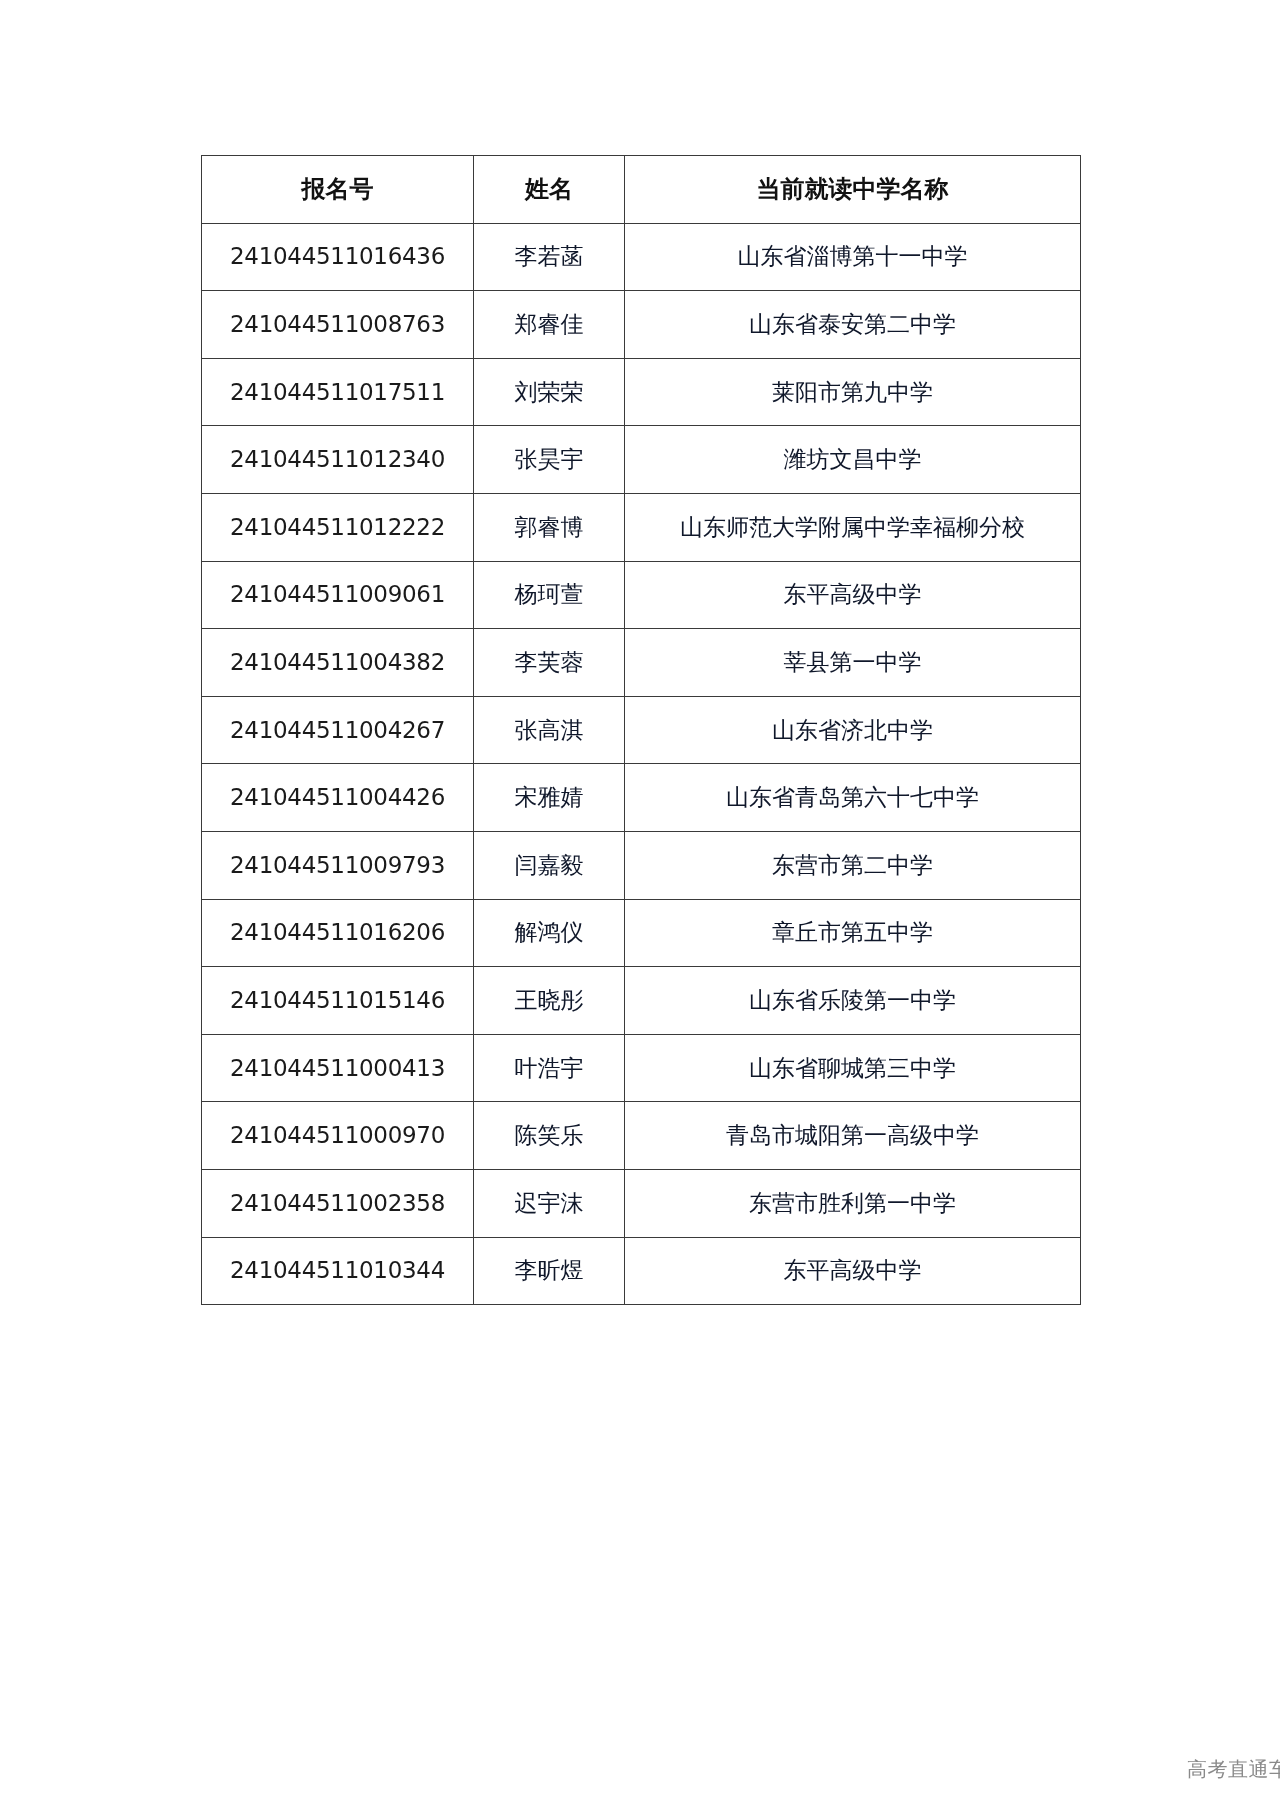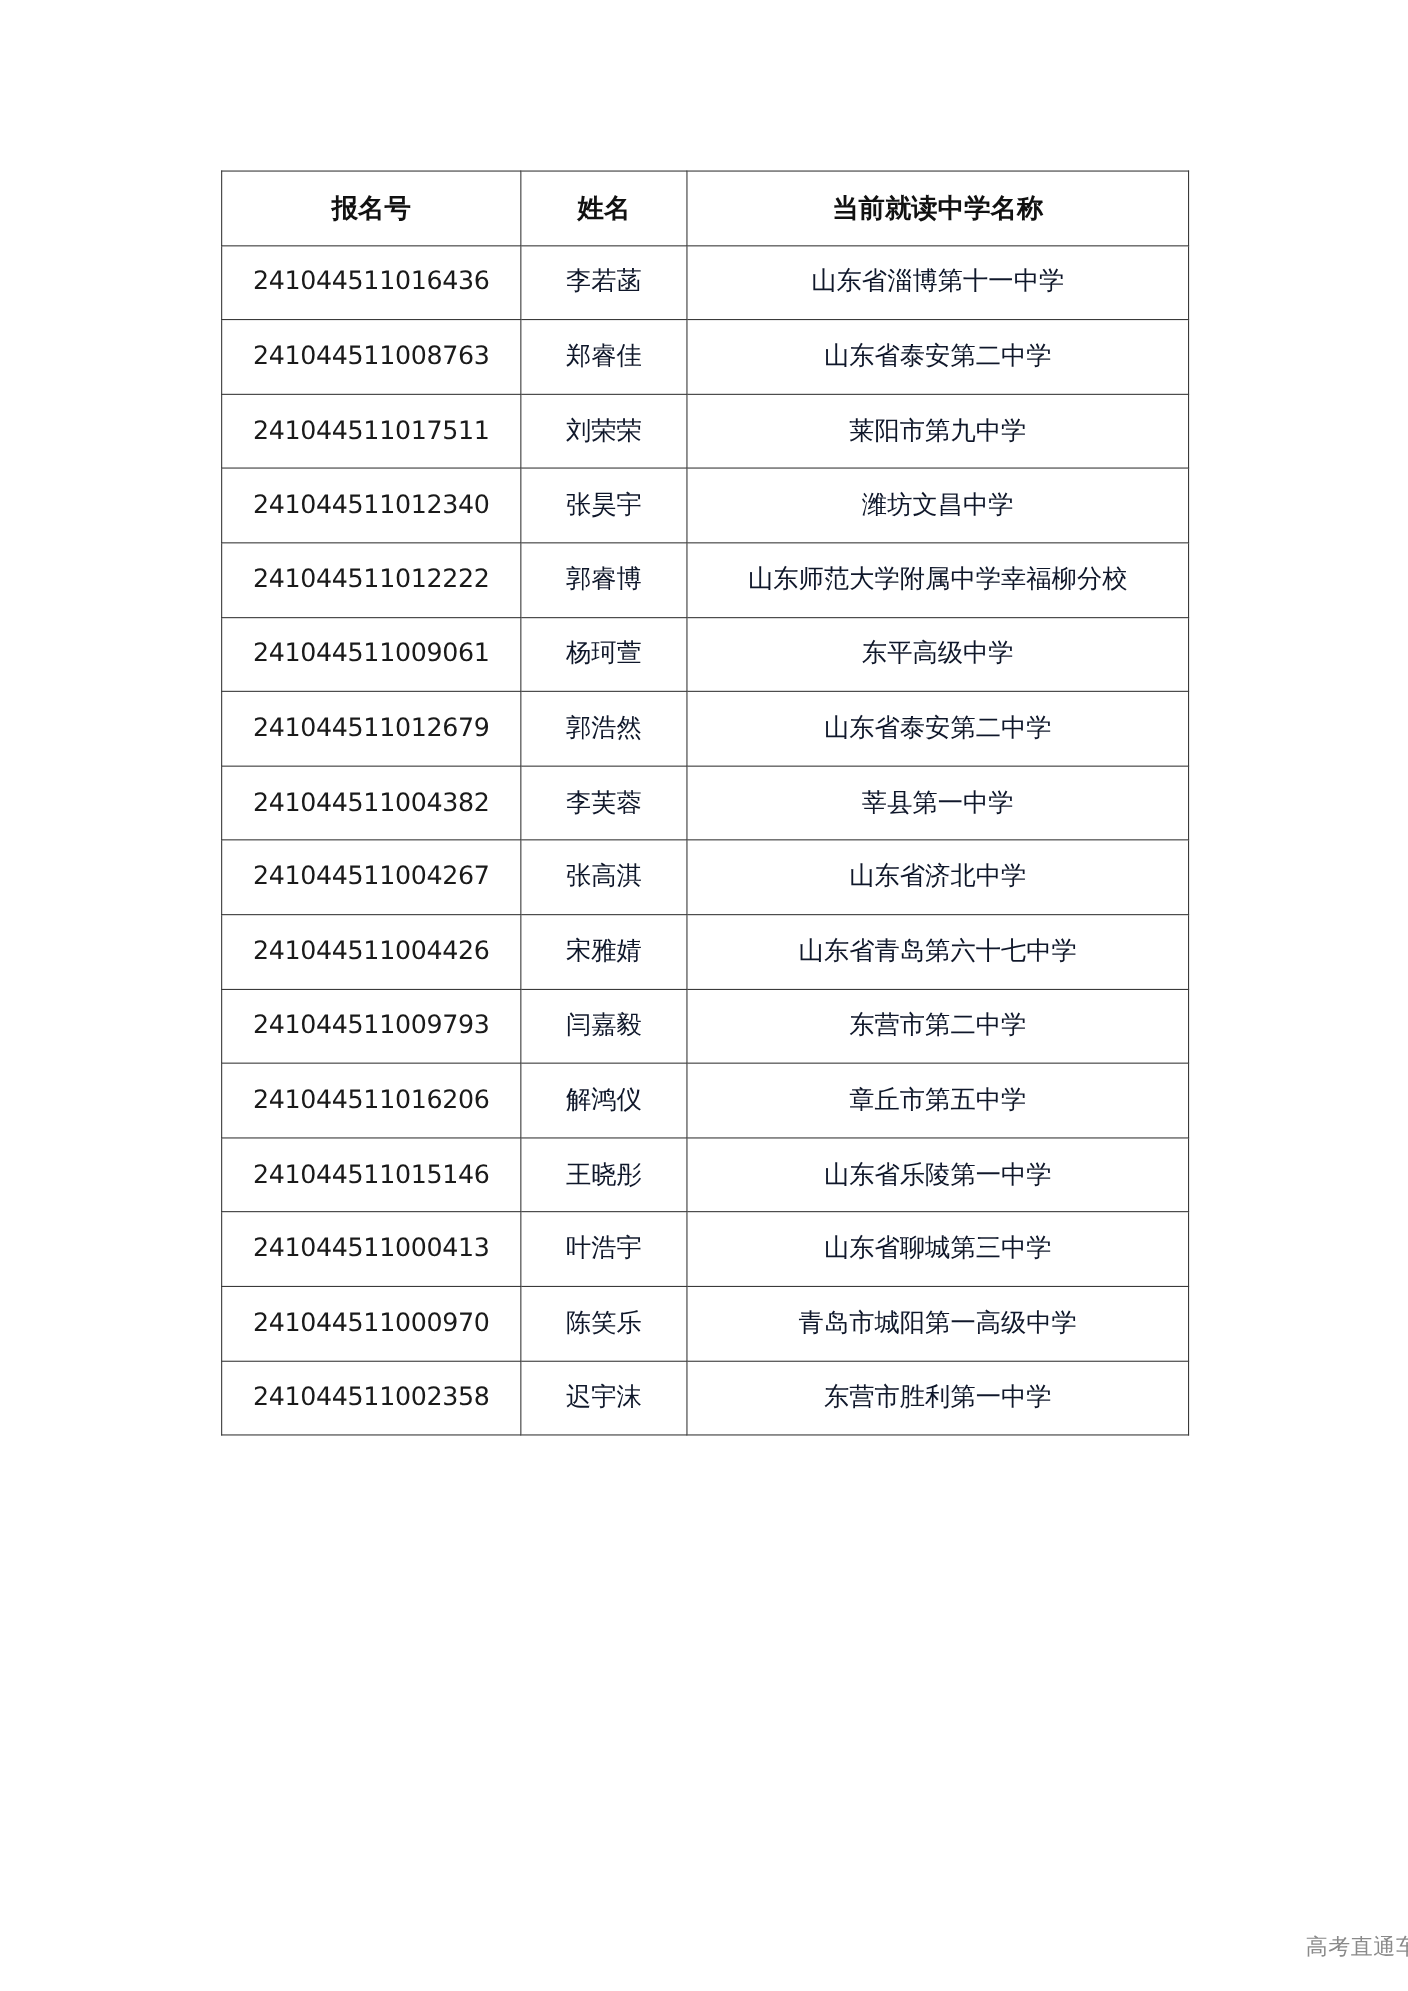--- a/index.html
+++ b/index.html
@@ -112,25 +112,20 @@
           <td class="id-cell">241044511012222</td>
           <td class="name-cell">郭睿博</td>
           <td class="school-cell">山东师范大学附属中学幸福柳分校</td>
         </tr>
       <tr>
           <td class="id-cell">241044511009061</td>
           <td class="name-cell">杨珂萱</td>
           <td class="school-cell">东平高级中学</td>
         </tr>
       <tr>
-          <td class="id-cell">241044511012679</td>
-          <td class="name-cell">郭浩然</td>
-          <td class="school-cell">山东省泰安第二中学</td>
-        </tr>
-      <tr>
           <td class="id-cell">241044511004382</td>
           <td class="name-cell">李芙蓉</td>
           <td class="school-cell">莘县第一中学</td>
         </tr>
       <tr>
           <td class="id-cell">241044511004267</td>
           <td class="name-cell">张高淇</td>
           <td class="school-cell">山东省济北中学</td>
         </tr>
       <tr>
@@ -161,17 +156,22 @@
       <tr>
           <td class="id-cell">241044511000970</td>
           <td class="name-cell">陈笑乐</td>
           <td class="school-cell">青岛市城阳第一高级中学</td>
         </tr>
       <tr>
           <td class="id-cell">241044511002358</td>
           <td class="name-cell">迟宇沫</td>
           <td class="school-cell">东营市胜利第一中学</td>
         </tr>
+      <tr>
+          <td class="id-cell">241044511010344</td>
+          <td class="name-cell">李昕煜</td>
+          <td class="school-cell">东平高级中学</td>
+        </tr>
     </tbody>
   </table>
 
   <div class="watermark">高考直通车</div>
 </div>
 
 </body></html>

